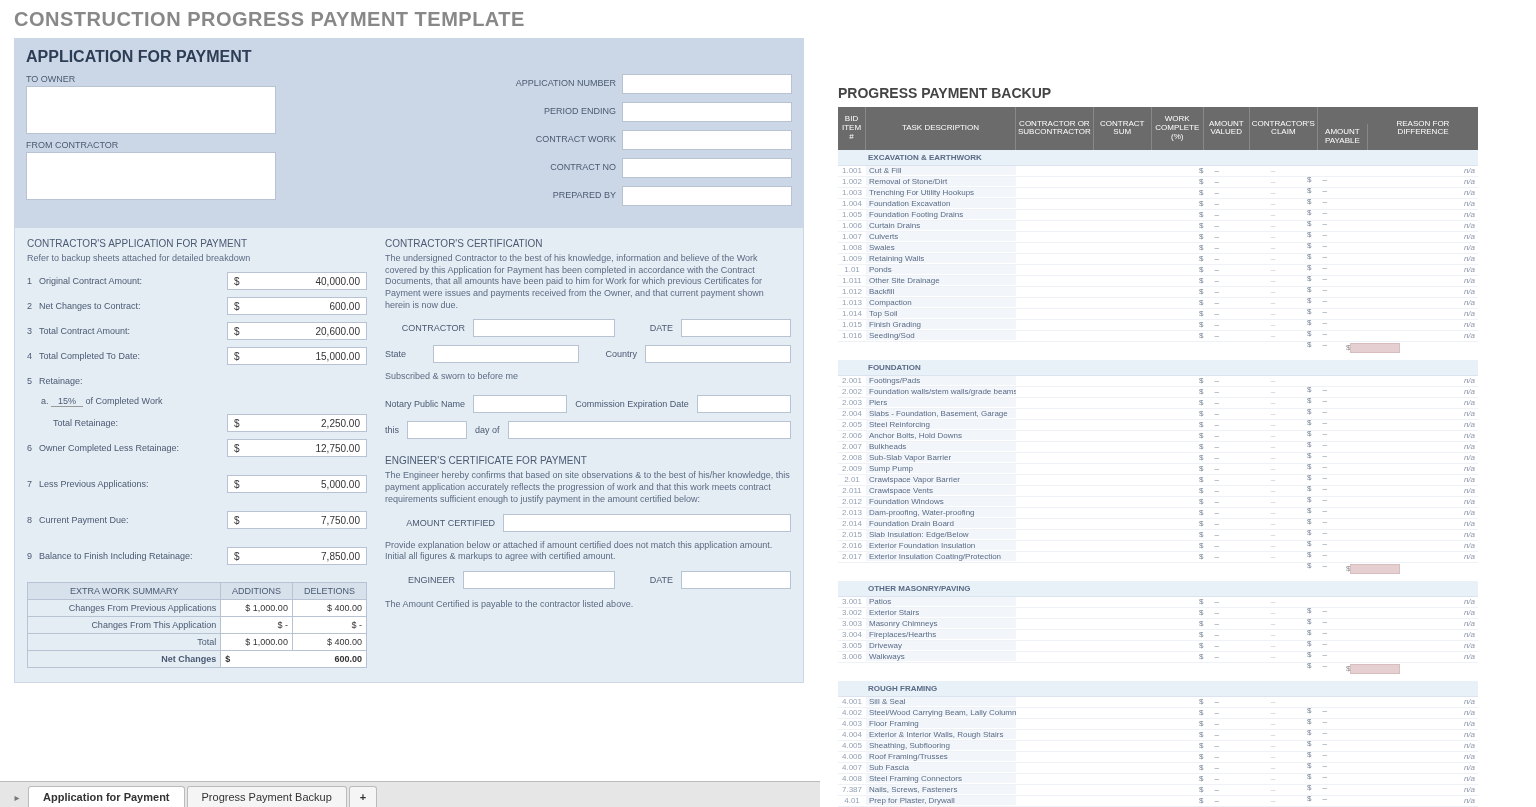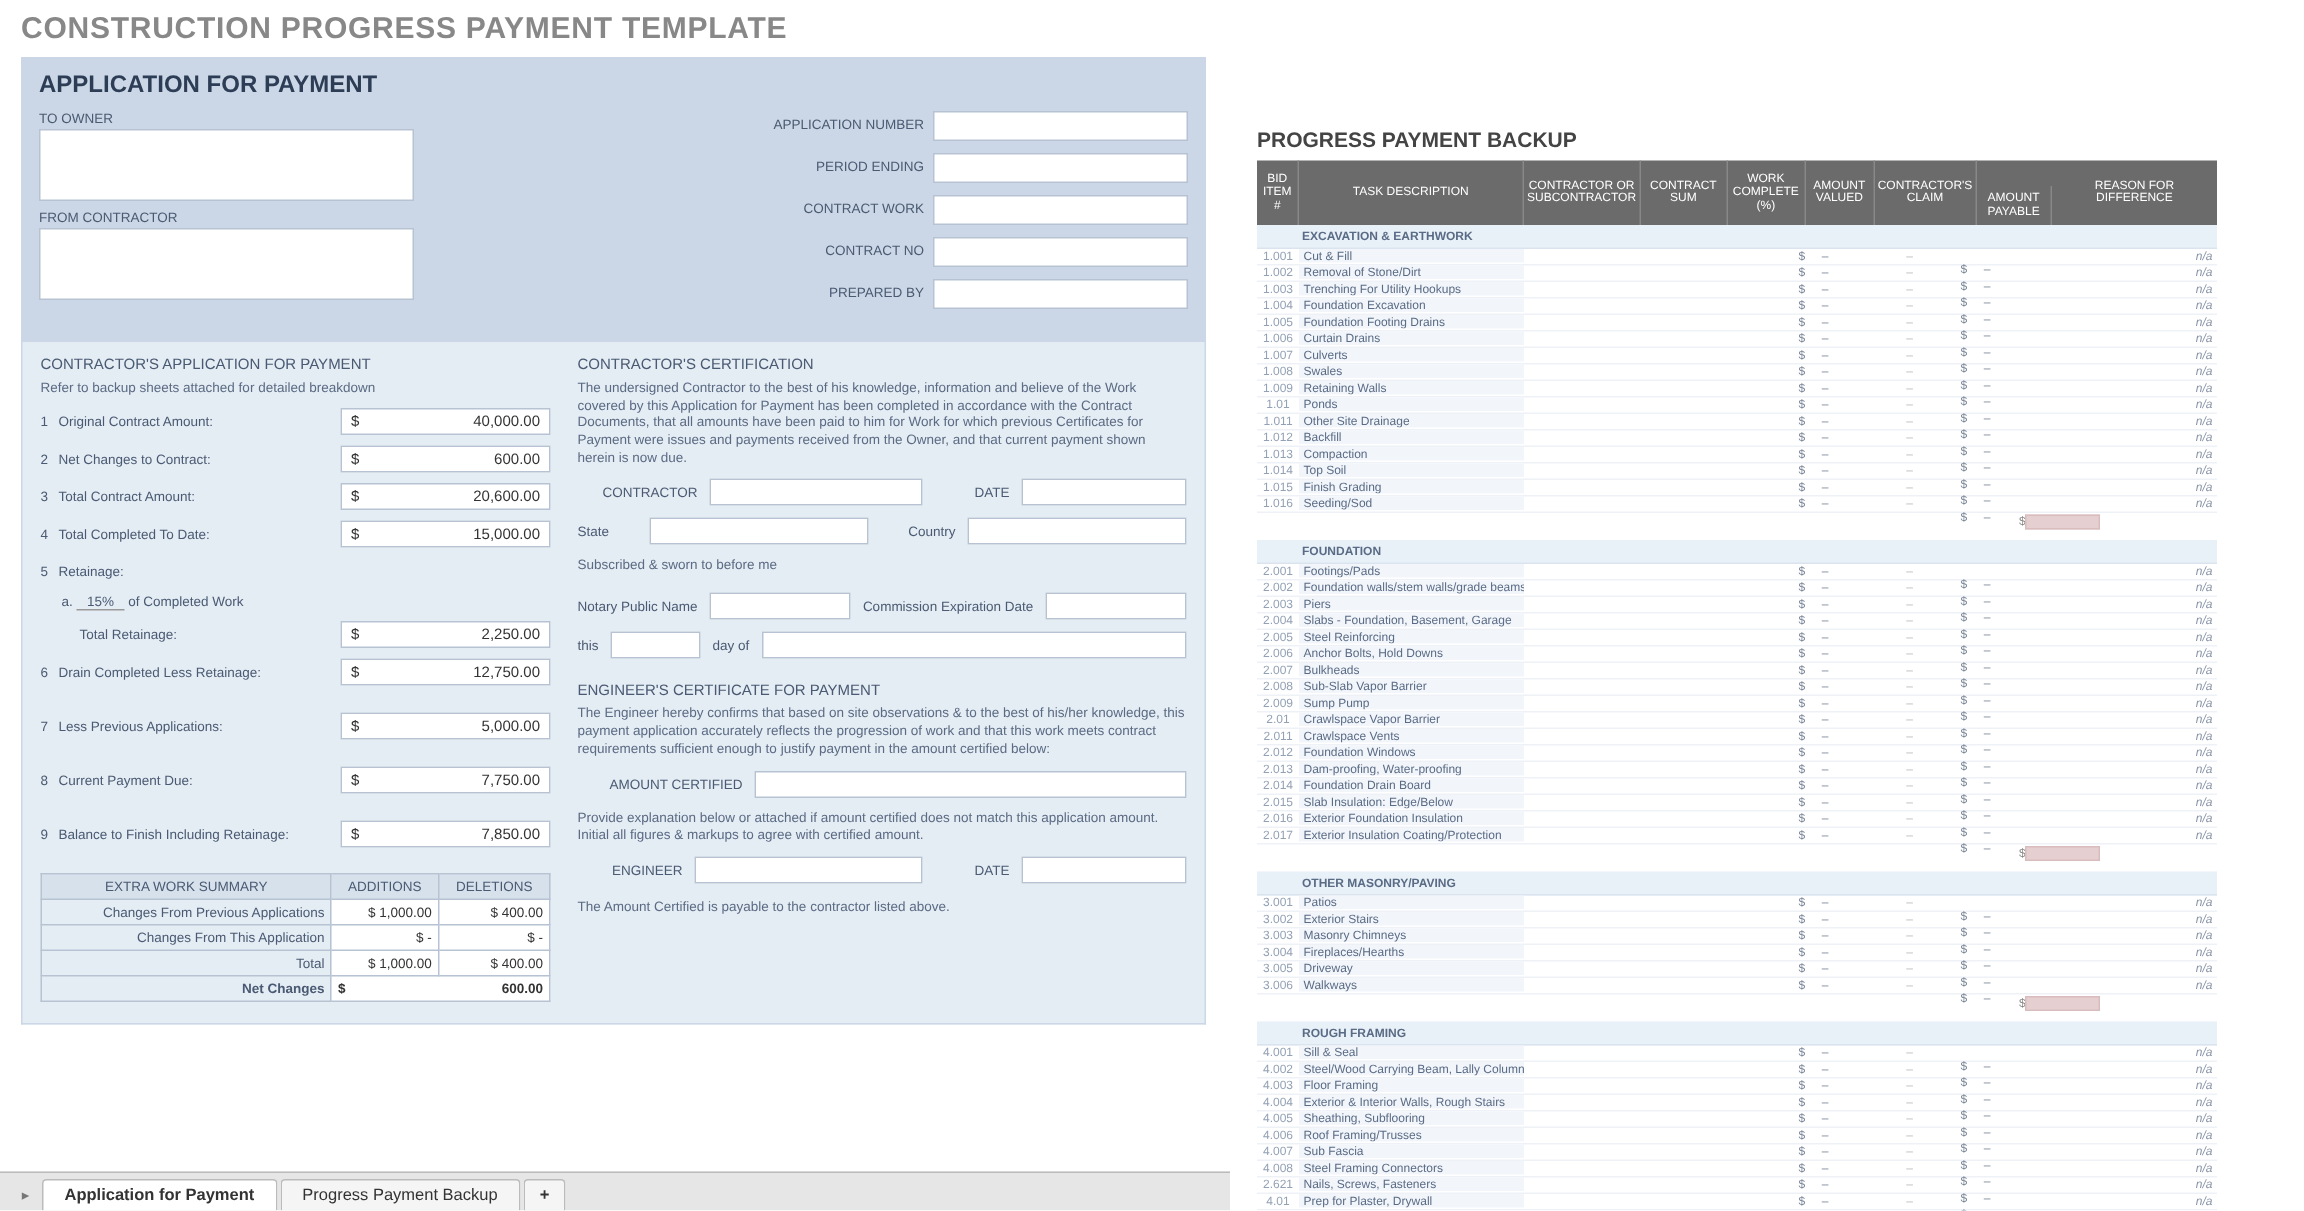--- a/index.html
+++ b/index.html
@@ -161,21 +161,21 @@
             <div class="amt-row indent">
               <span class="n"></span>
               <span class="t">Total Retainage:</span>
               <span class="box">
                 <span class="cur">$</span>
                 <span class="val">2,250.00</span>
               </span>
             </div>
             <div class="amt-row " style="margin-bottom: 16px;">
               <span class="n">6</span>
-              <span class="t">Drain Completed Less Retainage:</span>
+              <span class="t">Owner Completed Less Retainage:</span>
               <span class="box">
                 <span class="cur">$</span>
                 <span class="val">12,750.00</span>
               </span>
             </div>
             <div class="amt-row " style="margin-bottom: 16px;">
               <span class="n">7</span>
               <span class="t">Less Previous Applications:</span>
               <span class="box">
                 <span class="cur">$</span>
@@ -828,21 +828,21 @@
           <div class="c-desc">Steel Framing Connectors</div>
           <div class="c-ct"></div>
           <div class="c-sum"></div>
           <div class="c-wc"></div>
           <div class="c-av">$ &nbsp;&nbsp;&nbsp; –</div>
           <div class="c-cc">–</div>
           <div class="c-ap">$ &nbsp;&nbsp;&nbsp; –</div>
           <div class="c-r">n/a</div>
         </div>
         <div class="bk-row">
-          <div class="c-id">2.621</div>
+          <div class="c-id">7.387</div>
           <div class="c-desc">Nails, Screws, Fasteners</div>
           <div class="c-ct"></div>
           <div class="c-sum"></div>
           <div class="c-wc"></div>
           <div class="c-av">$ &nbsp;&nbsp;&nbsp; –</div>
           <div class="c-cc">–</div>
           <div class="c-ap">$ &nbsp;&nbsp;&nbsp; –</div>
           <div class="c-r">n/a</div>
         </div>
         <div class="bk-row">

